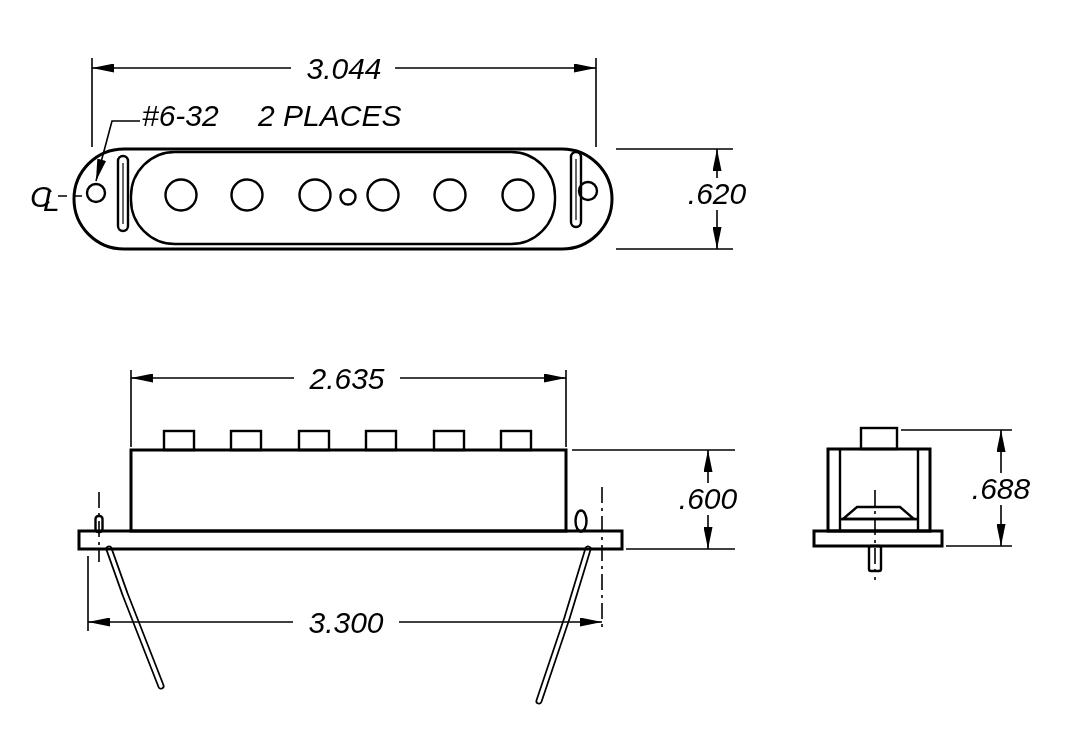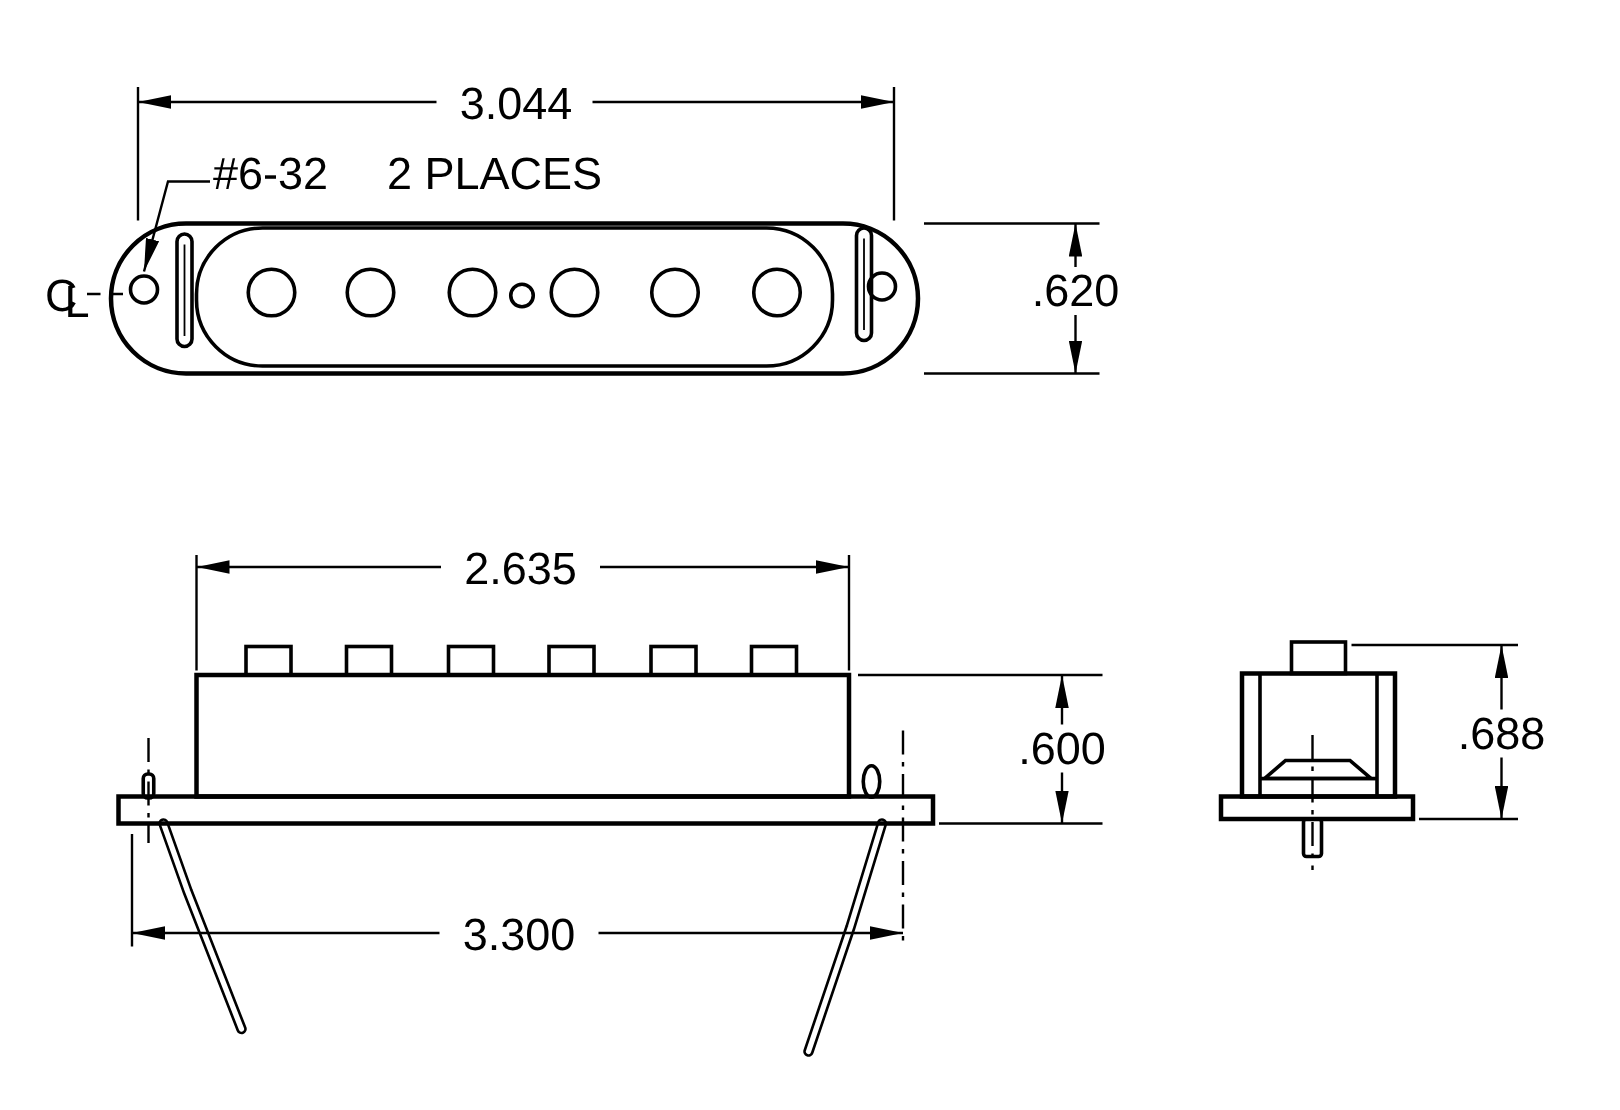--- a/index.html
+++ b/index.html
@@ -6,20 +6,21 @@
     margin: 0;
     padding: 0;
     background: #ffffff;
   }
   .stage {
     position: relative;
     width: 1080px;
     height: 740px;
     background: #ffffff;
     overflow: hidden;
+    font-style: italic;
   }
   svg { display: block; }
   text {
     font-family: "Liberation Sans", "DejaVu Sans", sans-serif;
     font-size: 30px;
     fill: #000000;
   }
   .obj   { stroke: #000; stroke-width: 3;   fill: none; }
   .obj2  { stroke: #000; stroke-width: 2.4; fill: none; }
   .thin  { stroke: #000; stroke-width: 1.6; fill: none; }

